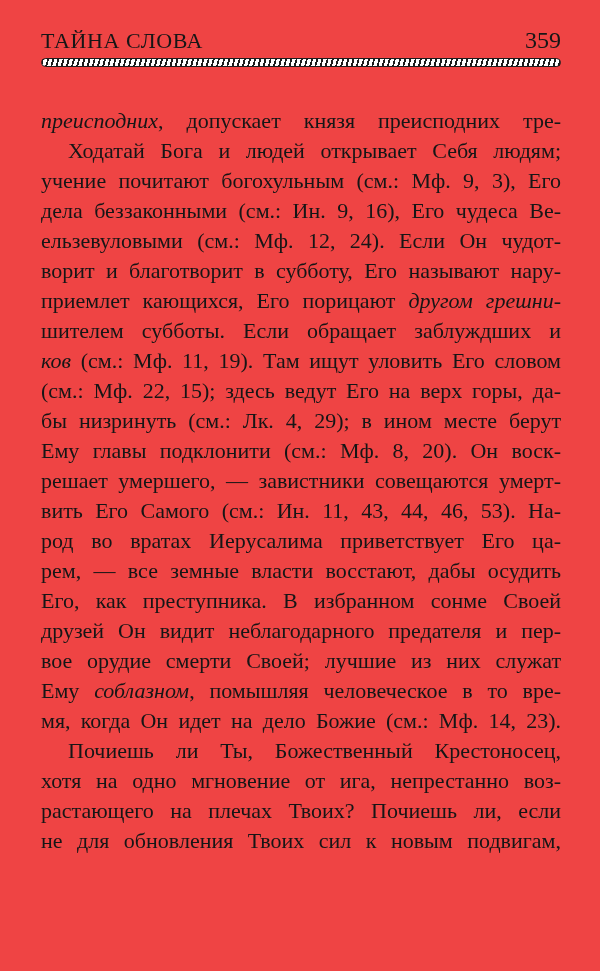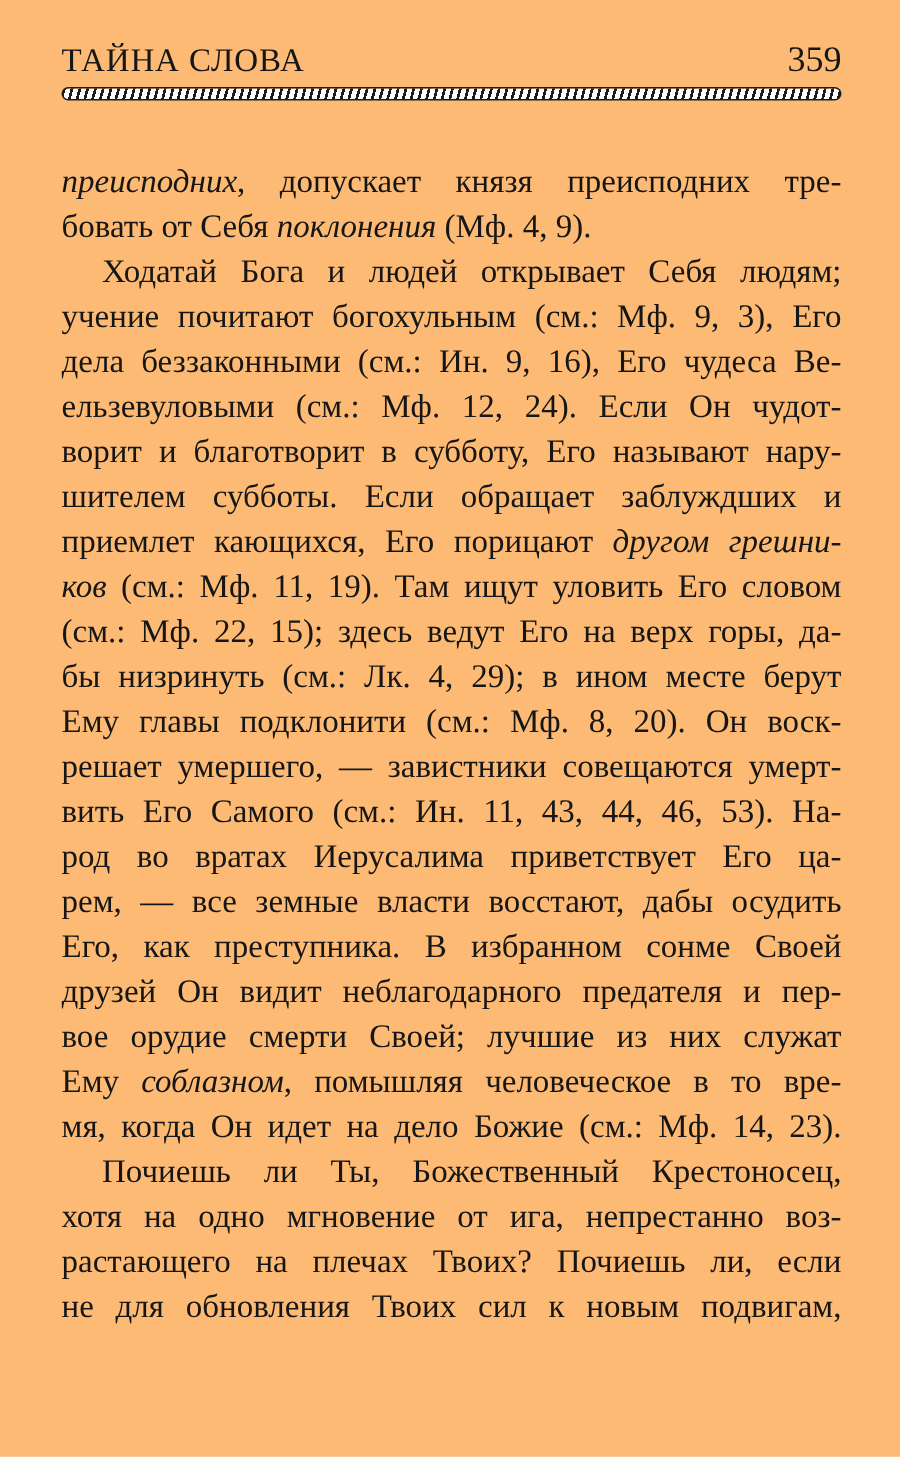--- a/index.html
+++ b/index.html
@@ -13,21 +13,21 @@
     font-family: "Liberation Serif", serif;
     color: #161616;
     overflow: hidden;
   }
   .page {
     position: relative;
     width: 600px;
     height: 971px;
     box-sizing: border-box;
     padding: 28px 39px 0 41px;
-    background: #fdba74;
+    background: #ef4444;
   }
   .running-header {
     display: flex;
     justify-content: space-between;
     align-items: baseline;
     height: 24px;
   }
   .running-title {
     font-size: 22px;
     letter-spacing: 0.6px;
@@ -75,28 +75,27 @@
 <body>
 
 <div class="page">
   <div class="running-header">
     <span class="running-title">ТАЙНА СЛОВА</span>
     <span class="page-number">359</span>
   </div>
   <div class="rope-divider"></div>
   <div class="text-block">
       <div class="line"><em>преисподних</em><span>, допускает князя преисподних тре-</span></div>
-      <div class="line no-justify"><span>бовать от Себя </span><em>поклонения</em><span> (Мф. 4, 9).</span></div>
       <div class="line indent"><span>Ходатай Бога и людей открывает Себя людям;</span></div>
       <div class="line"><span>учение почитают богохульным (см.: Мф. 9, 3), Его</span></div>
       <div class="line"><span>дела беззаконными (см.: Ин. 9, 16), Его чудеса Ве-</span></div>
       <div class="line"><span>ельзевуловыми (см.: Мф. 12, 24). Если Он чудот-</span></div>
       <div class="line"><span>ворит и благотворит в субботу, Его называют нару-</span></div>
+      <div class="line"><span>приемлет кающихся, Его порицают </span><em>другом грешни-</em></div>
       <div class="line"><span>шителем субботы. Если обращает заблуждших и</span></div>
-      <div class="line"><span>приемлет кающихся, Его порицают </span><em>другом грешни-</em></div>
       <div class="line"><em>ков</em><span> (см.: Мф. 11, 19). Там ищут уловить Его словом</span></div>
       <div class="line"><span>(см.: Мф. 22, 15); здесь ведут Его на верх горы, да-</span></div>
       <div class="line"><span>бы низринуть (см.: Лк. 4, 29); в ином месте берут</span></div>
       <div class="line"><span>Ему главы подклонити (см.: Мф. 8, 20). Он воск-</span></div>
       <div class="line"><span>решает умершего, — завистники совещаются умерт-</span></div>
       <div class="line"><span>вить Его Самого (см.: Ин. 11, 43, 44, 46, 53). На-</span></div>
       <div class="line"><span>род во вратах Иерусалима приветствует Его ца-</span></div>
       <div class="line"><span>рем, — все земные власти восстают, дабы осудить</span></div>
       <div class="line"><span>Его, как преступника. В избранном сонме Своей</span></div>
       <div class="line"><span>друзей Он видит неблагодарного предателя и пер-</span></div>

